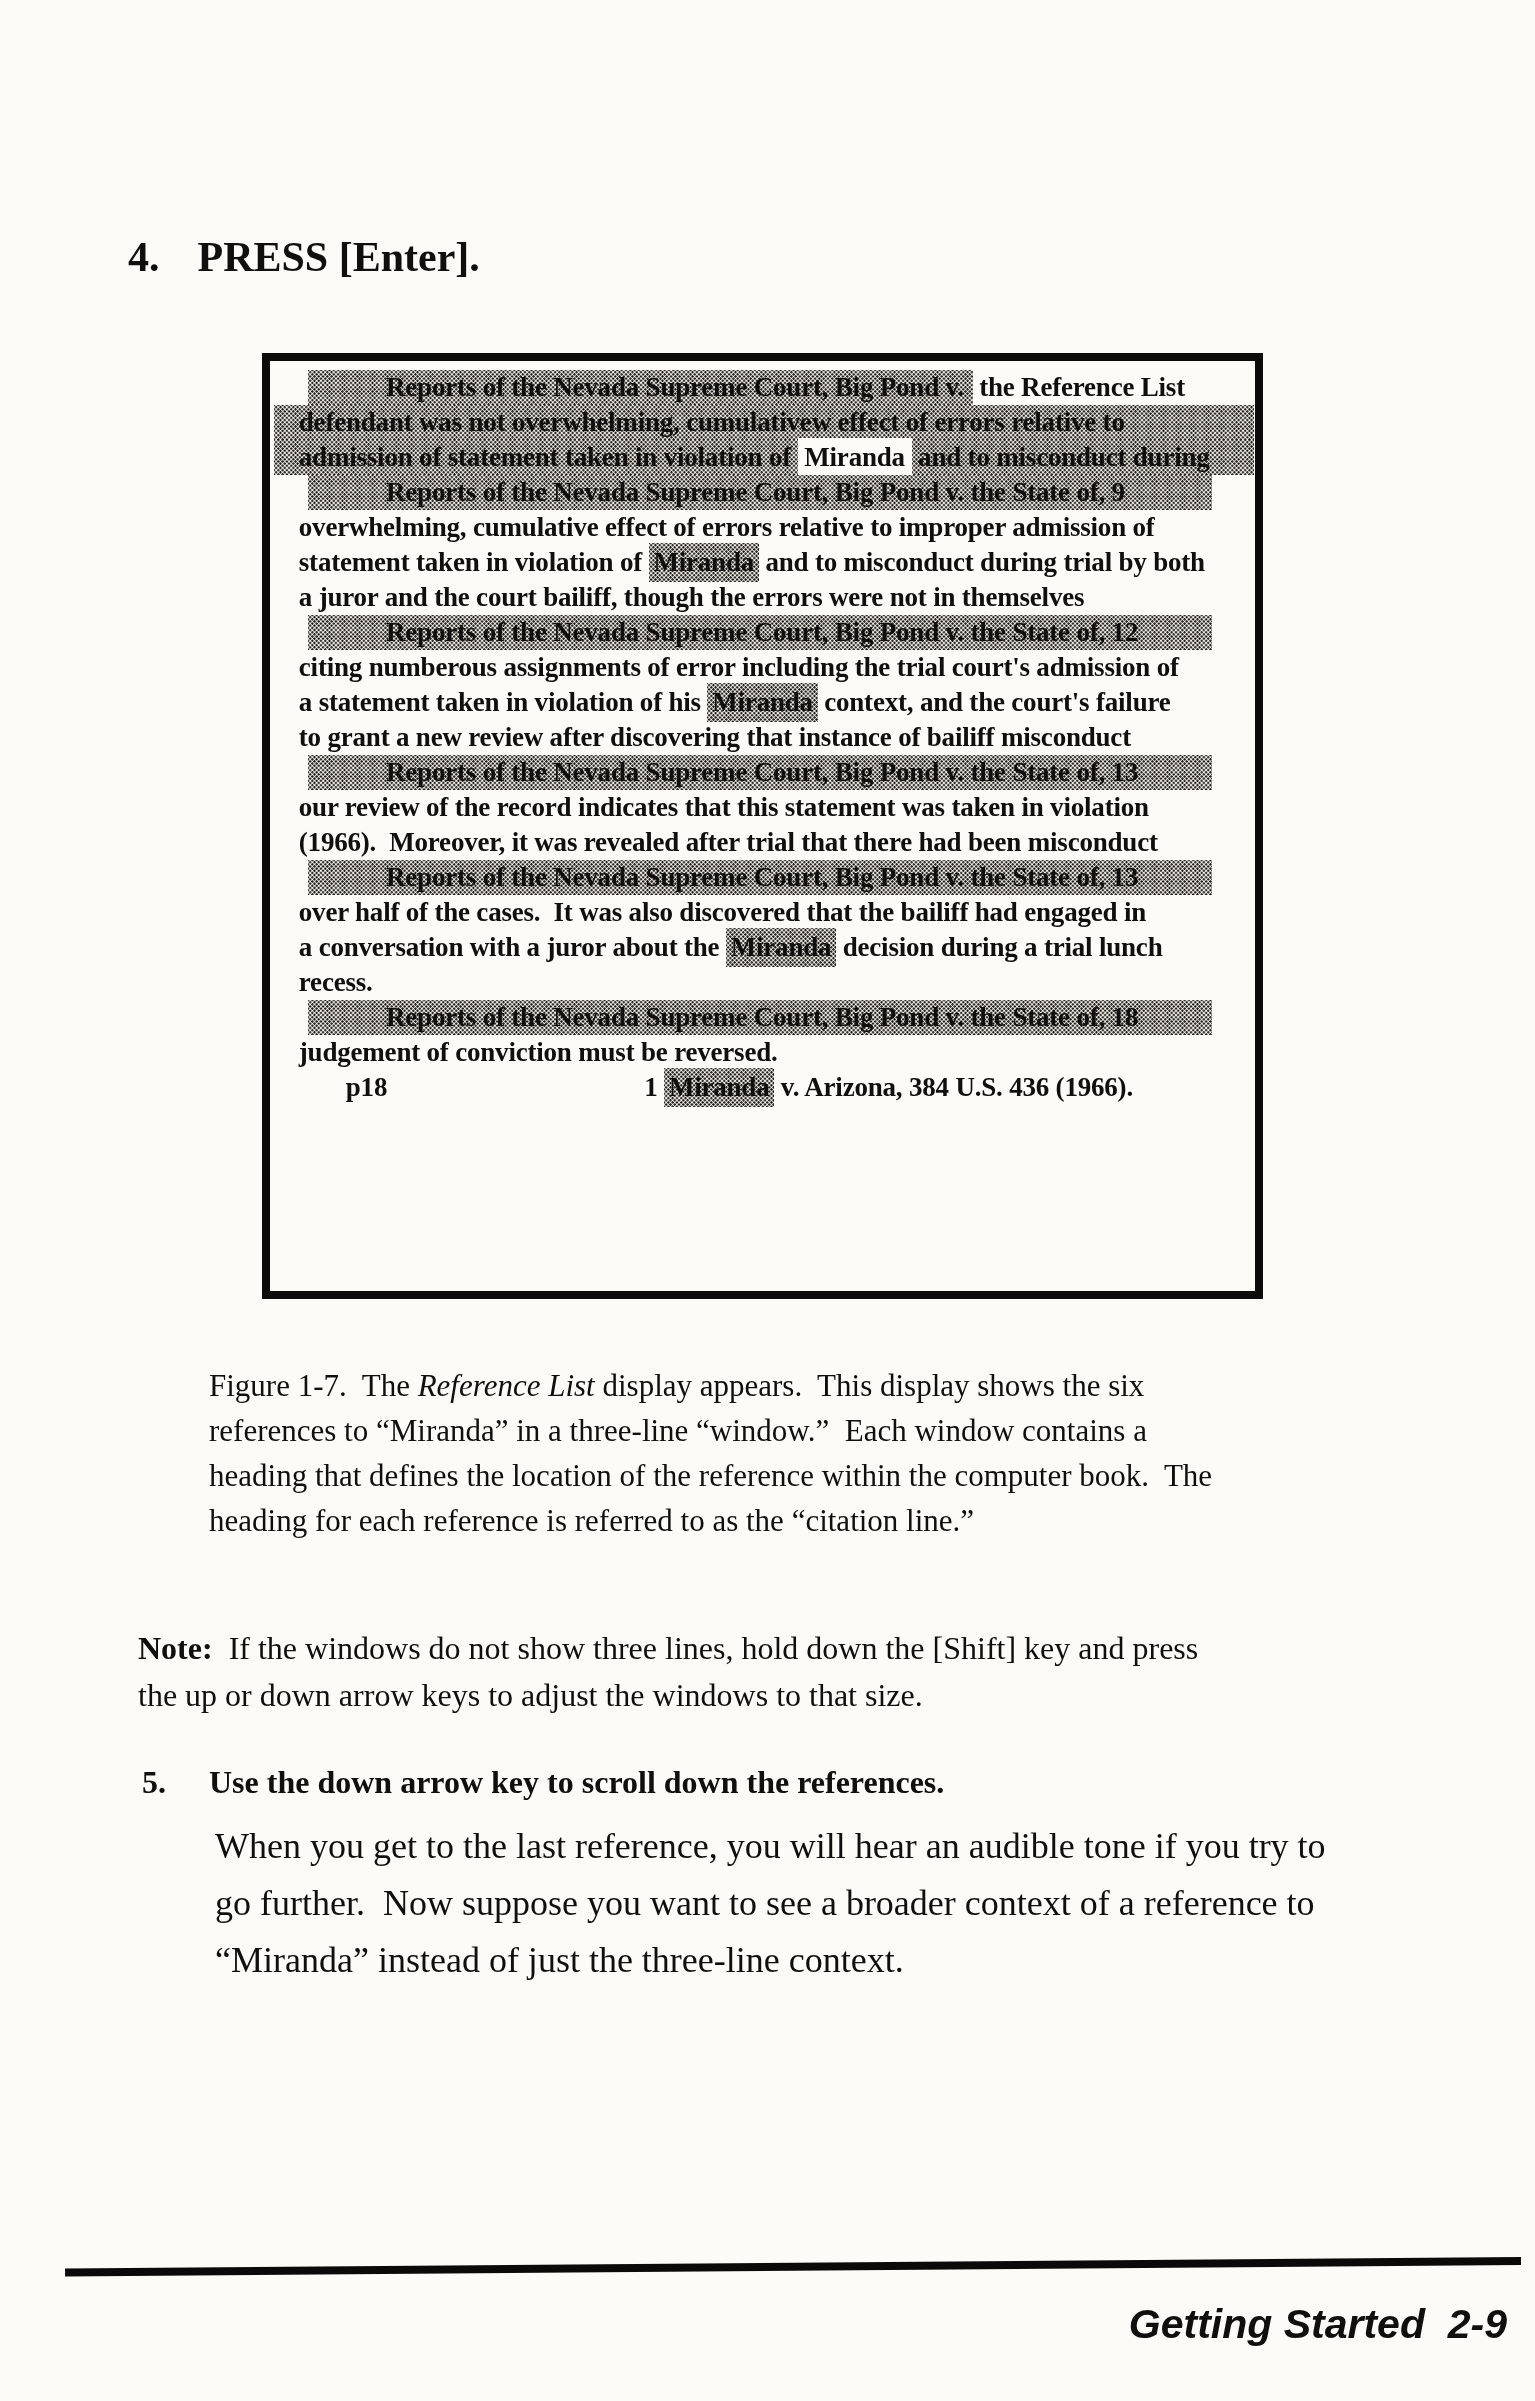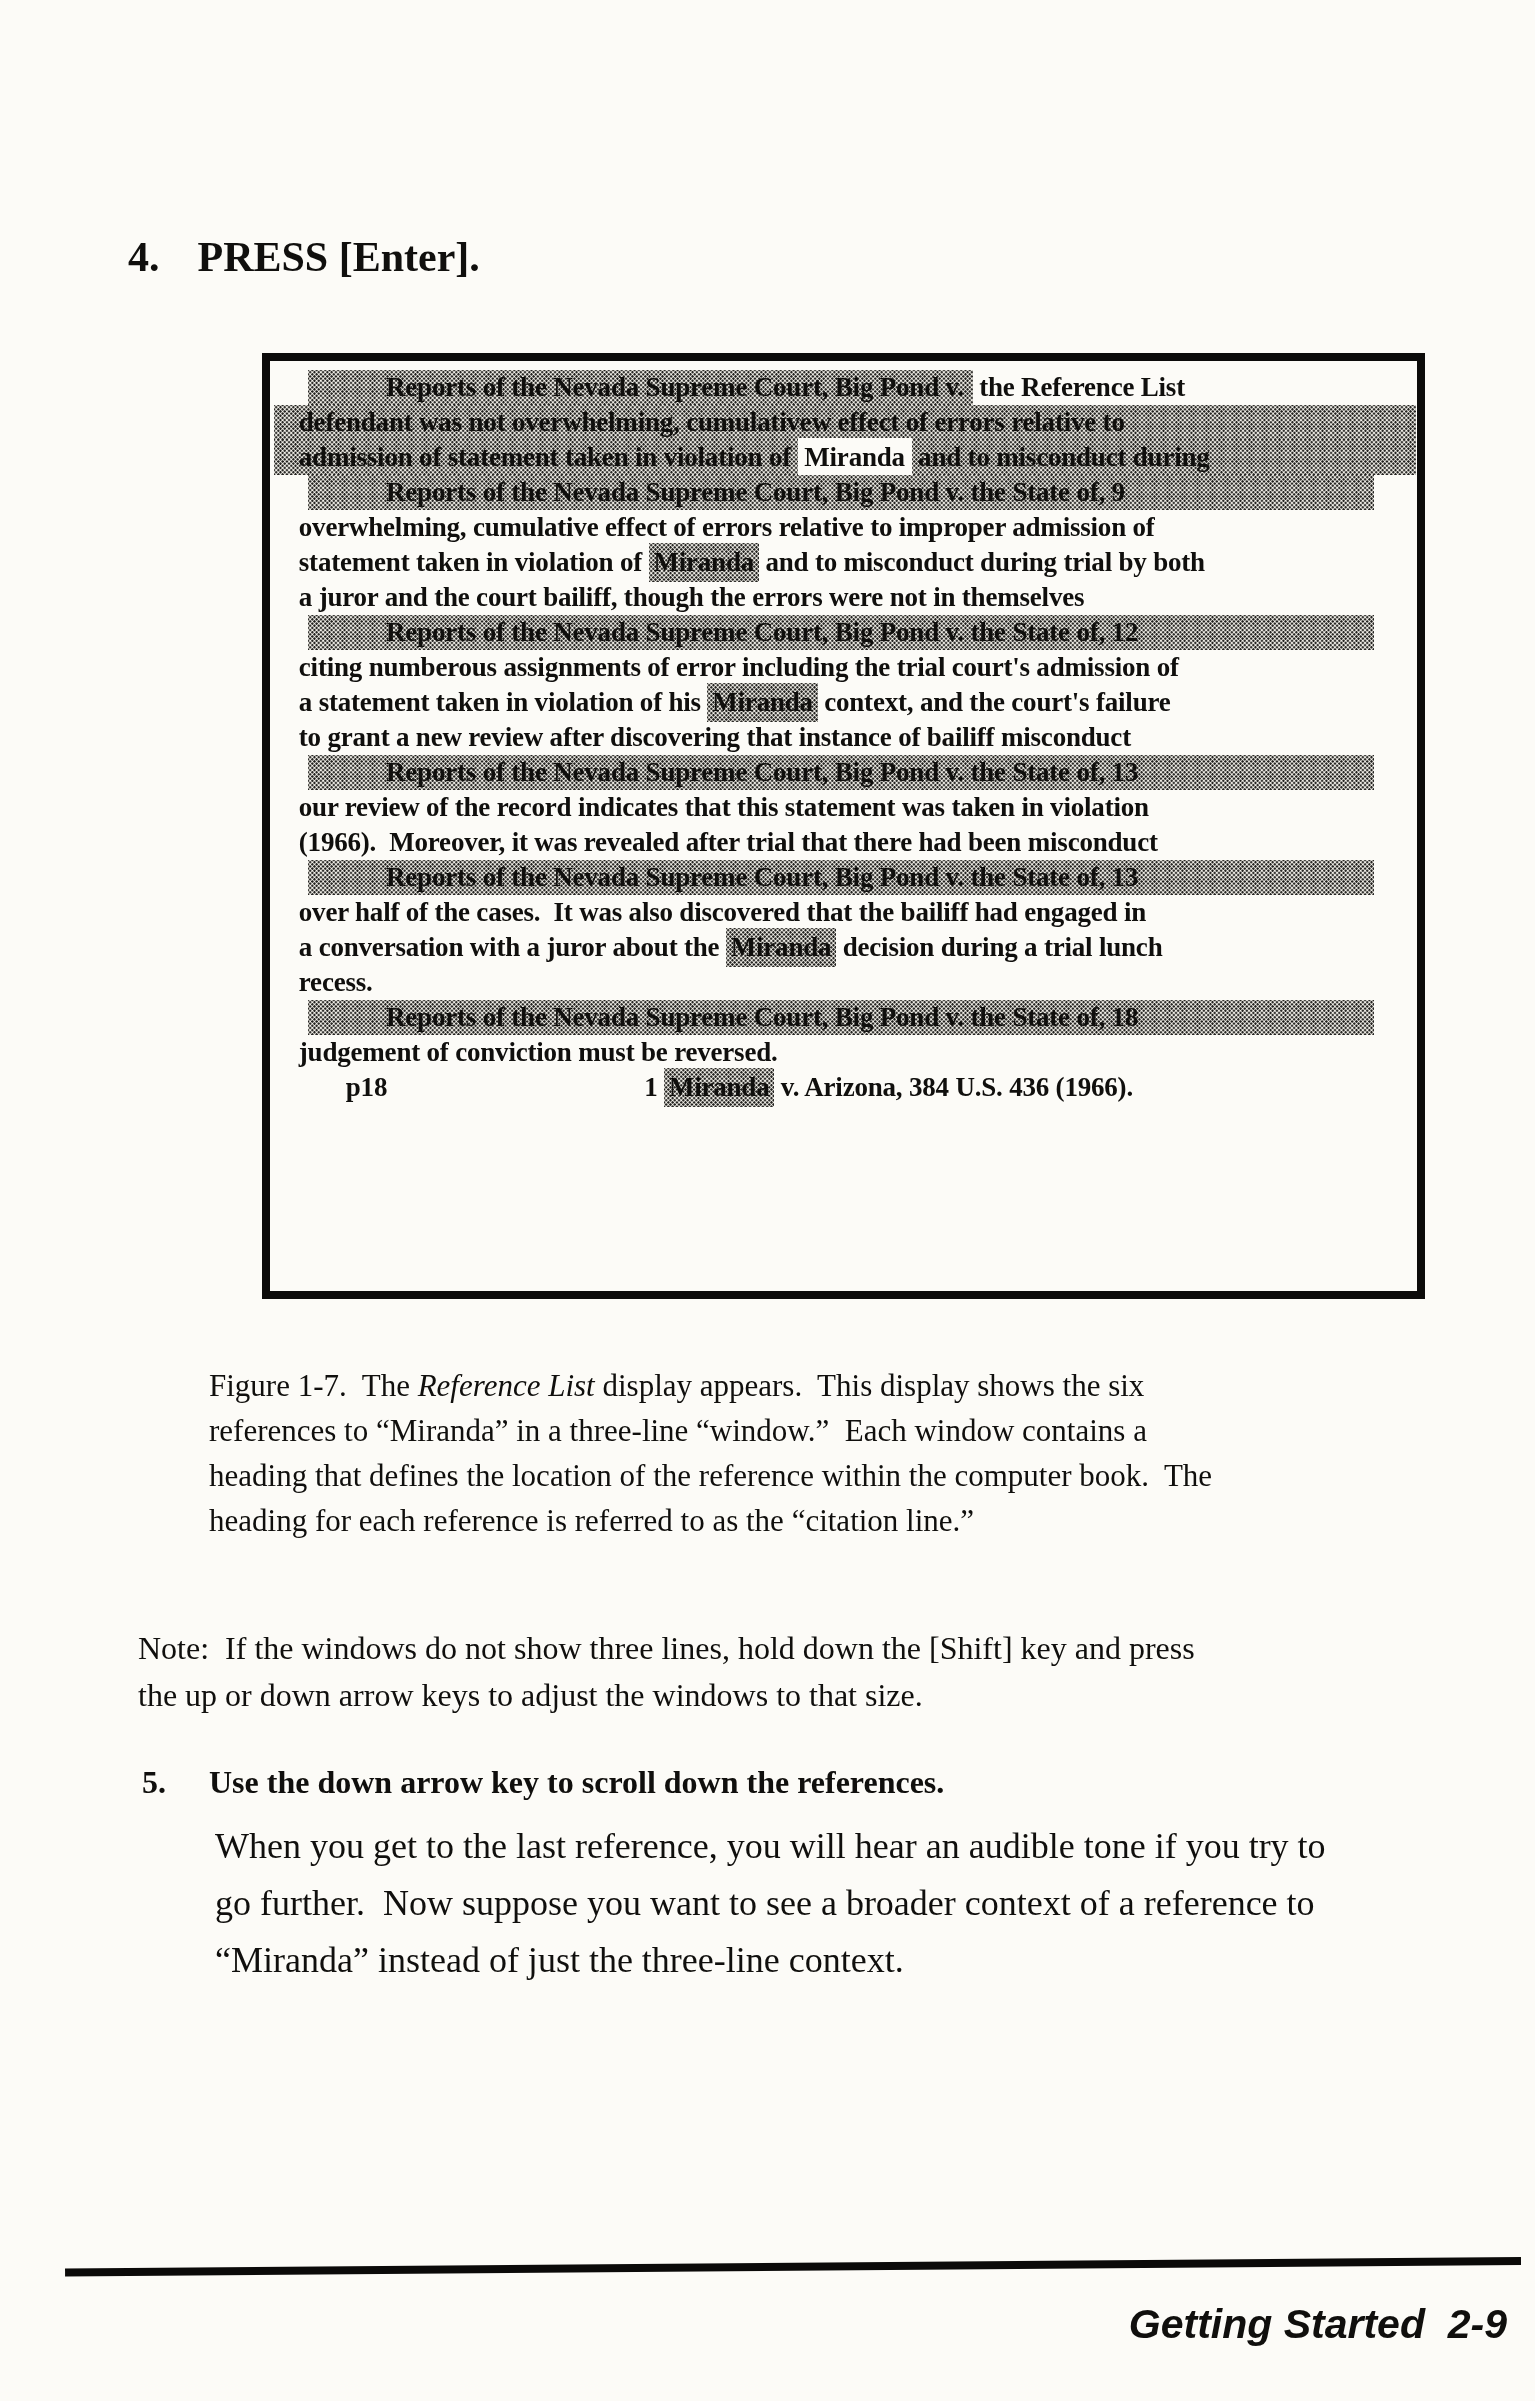--- a/index.html
+++ b/index.html
@@ -17,21 +17,21 @@
       radial-gradient(circle, #1e1d1b 1px, rgba(0,0,0,0) 1.3px),
       radial-gradient(circle, #1e1d1b 1px, rgba(0,0,0,0) 1.3px);
     background-size:4.3px 4.3px;
     background-position:0 0, 2.2px 2.2px;
   }
   
   .step-head{position:absolute;font-weight:bold;font-size:42px;line-height:48px;}
   .step-head .num{display:inline-block;}
   
   .screen-box{
-    position:absolute;left:262px;top:353px;width:1163px;height:946px;
+    position:absolute;left:262px;top:353px;width:1001px;height:946px;
     box-sizing:border-box;border:8.2px solid #0c0b0a;background:#fcfbf7;overflow:hidden;
   }
   .screen-content{padding-top:8.7px;}
   .sline{
     height:35px;line-height:35px;position:relative;
     font-weight:bold;font-size:27px;letter-spacing:-0.2px;white-space:pre;
   }
   .sline.plain{margin-left:3.8px;padding-left:25px;}
   .sline.full-band{margin-left:3.8px;margin-right:1px;padding-left:25px;}
   .sline.cite-band{margin-left:38px;margin-right:43px;padding-left:78px;}
@@ -45,21 +45,21 @@
   .status-bar{
     margin-left:38px;margin-right:43px;height:51px;
     display:flex;justify-content:space-between;align-items:center;
     padding:0 12px;font-weight:bold;font-size:27px;letter-spacing:-0.2px;white-space:pre;
   }
   
   .caption{position:absolute;left:209px;top:1363px;font-size:31px;line-height:45px;}
   .caption .ital{font-style:italic;}
   
   .note{position:absolute;left:138px;top:1625px;font-size:32px;line-height:47px;}
-  .note .lbl{font-weight:normal;}
+  .note .lbl{font-weight:bold;}
   
   .para5{position:absolute;left:215px;top:1818px;font-size:36px;line-height:57px;}
   
   .rule{
     position:absolute;left:65px;top:2257px;width:1456px;height:8.2px;background:#0b0a09;
     transform:rotate(-0.45deg);transform-origin:100% 50%;
   }
   .footer-text{
     position:absolute;right:28px;top:2301px;
     font-family:"Liberation Sans", sans-serif;font-weight:bold;font-style:italic;

